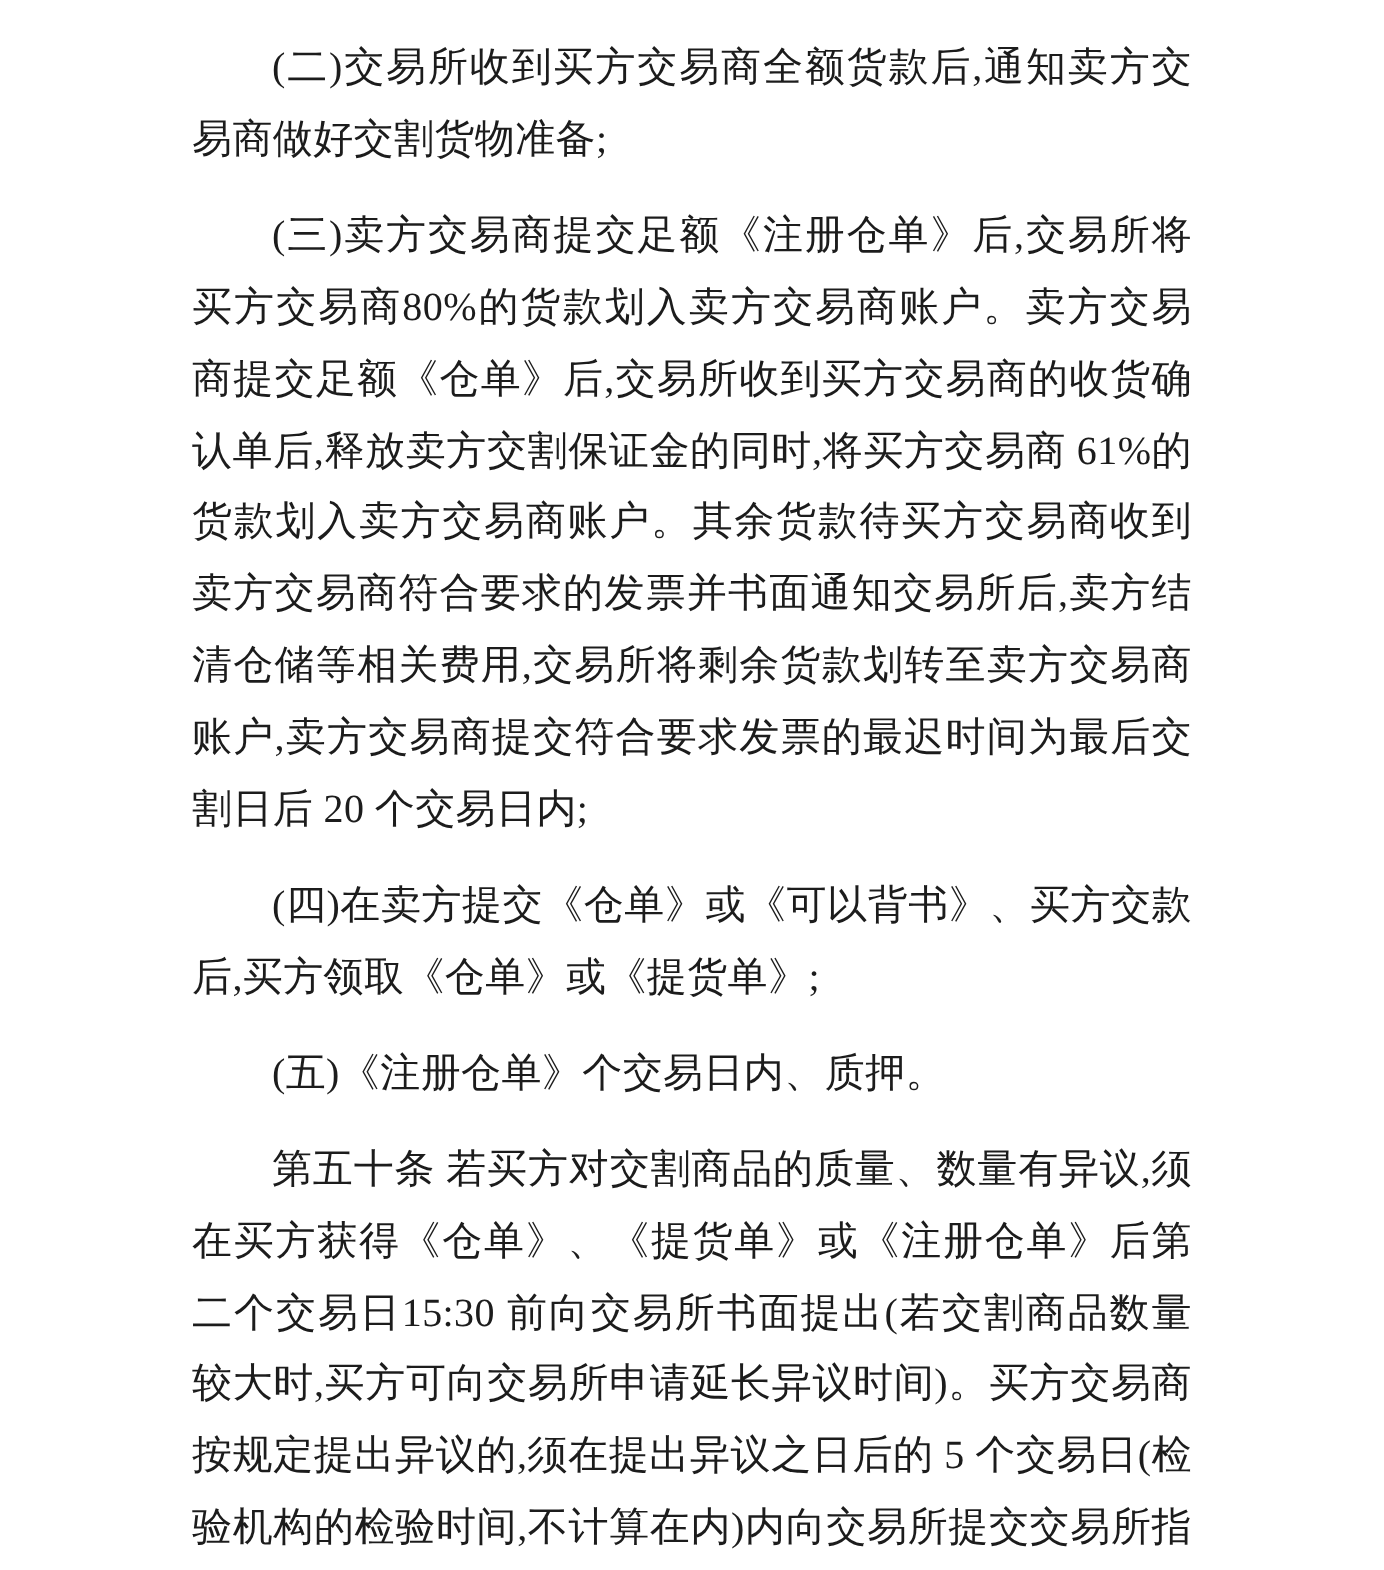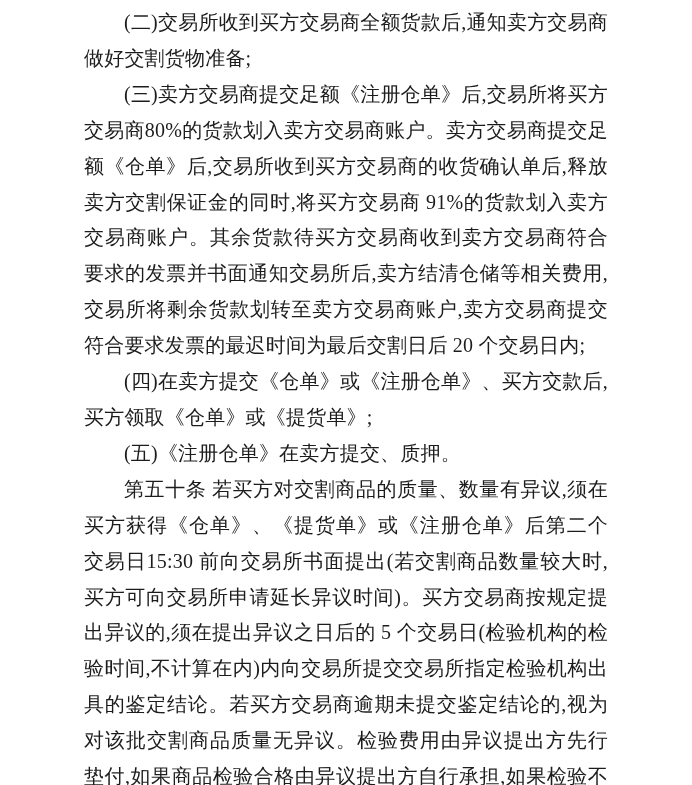--- a/index.html
+++ b/index.html
@@ -14,38 +14,38 @@
     font-family: "Liberation Serif", "DejaVu Serif", serif;
   }
   .page {
     box-sizing: border-box;
     width: 692px;
     height: 785px;
     padding: 5px 84px 0 84px;
     background: #ffffff;
   }
   .para {
-    margin: 0;
+    margin: 12px;
     font-size: 20px;
     line-height: 35.9px;
     color: #1c1c1c;
     text-align: justify;
     text-justify: inter-character;
     text-indent: 2em;
     letter-spacing: 0.2px;
     word-break: break-all;
   }
   .para .article-no {
     font-weight: normal;
   }
 </style>
 </head>
 <body style="color: rgb(28, 28, 28);">
 
 <main class="page">
   <div id="paragraphs">
       <p class="para"><span>(二)交易所收到买方交易商全额货款后,通知卖方交易商做好交割货物准备;</span></p>
-      <p class="para"><span>(三)卖方交易商提交足额《注册仓单》后,交易所将买方交易商80%的货款划入卖方交易商账户。卖方交易商提交足额《仓单》后,交易所收到买方交易商的收货确认单后,释放卖方交割保证金的同时,将买方交易商 91%的货款划入卖方交易商账户。其余货款待买方交易商收到卖方交易商符合要求的发票并书面通知交易所后,卖方结清仓储等相关费用,交易所将剩余货款划转至卖方交易商账户,卖方交易商提交符合要求发票的最迟时间为最后交割日后 20 个交易日内;</span></p>
-      <p class="para"><span>(四)在卖方提交《仓单》或《注册仓单》、买方交款后,买方领取《仓单》或《提货单》;</span></p>
-      <p class="para"><span>(五)《注册仓单》在卖方提交、质押。</span></p>
+      <p class="para"><span>(三)卖方交易商提交足额《注册仓单》后,交易所将买方交易商80%的货款划入卖方交易商账户。卖方交易商提交足额《仓单》后,交易所收到买方交易商的收货确认单后,释放卖方交割保证金的同时,将买方交易商 61%的货款划入卖方交易商账户。其余货款待买方交易商收到卖方交易商符合要求的发票并书面通知交易所后,卖方结清仓储等相关费用,交易所将剩余货款划转至卖方交易商账户,卖方交易商提交符合要求发票的最迟时间为最后交割日后 20 个交易日内;</span></p>
+      <p class="para"><span>(四)在卖方提交《仓单》或《可以背书》、买方交款后,买方领取《仓单》或《提货单》;</span></p>
+      <p class="para"><span>(五)《注册仓单》个交易日内、质押。</span></p>
       <p class="para"><span class="article-no">第五十条</span><span> 若买方对交割商品的质量、数量有异议,须在买方获得《仓单》、《提货单》或《注册仓单》后第二个交易日15:30 前向交易所书面提出(若交割商品数量较大时,买方可向交易所申请延长异议时间)。买方交易商按规定提出异议的,须在提出异议之日后的 5 个交易日(检验机构的检验时间,不计算在内)内向交易所提交交易所指定检验机构出具的鉴定结论。若买方交易商逾期未提交鉴定结论的,视为对该批交割商品质量无异议。检验费用由异议提出方先行垫付,如果商品检验合格由异议提出方自行承担,如果检验不合格则由责任方承担。</span></p>
     </div>
 </main>
 
 </body></html>

